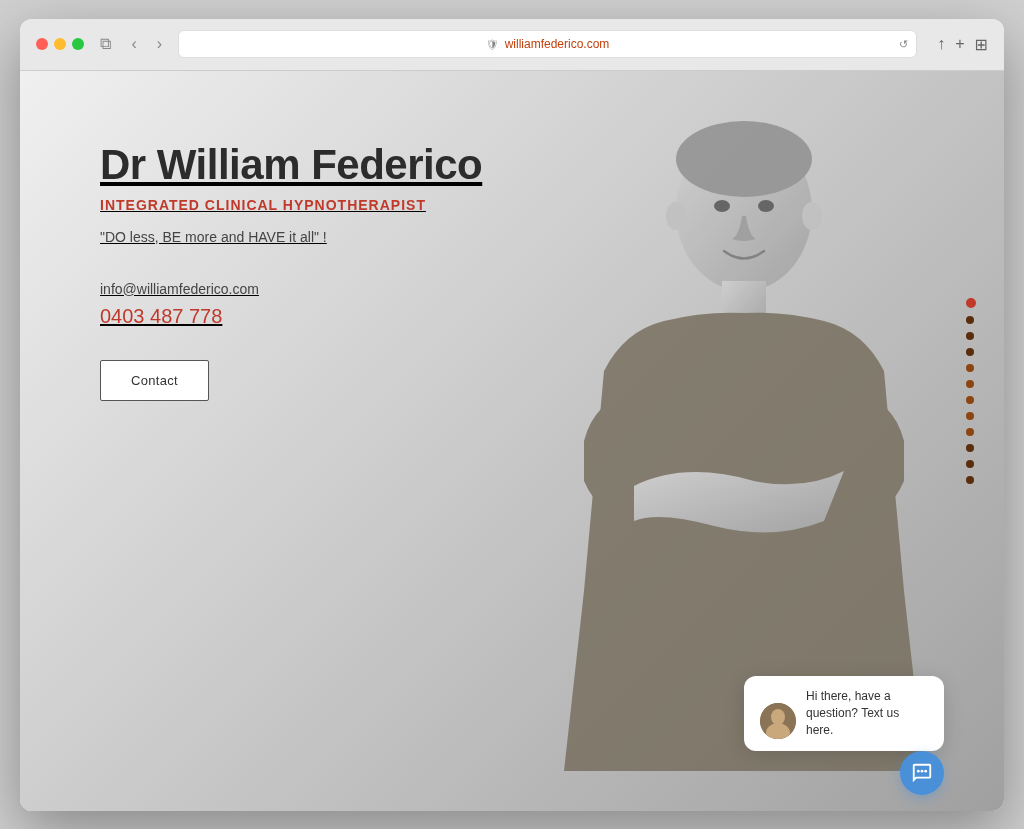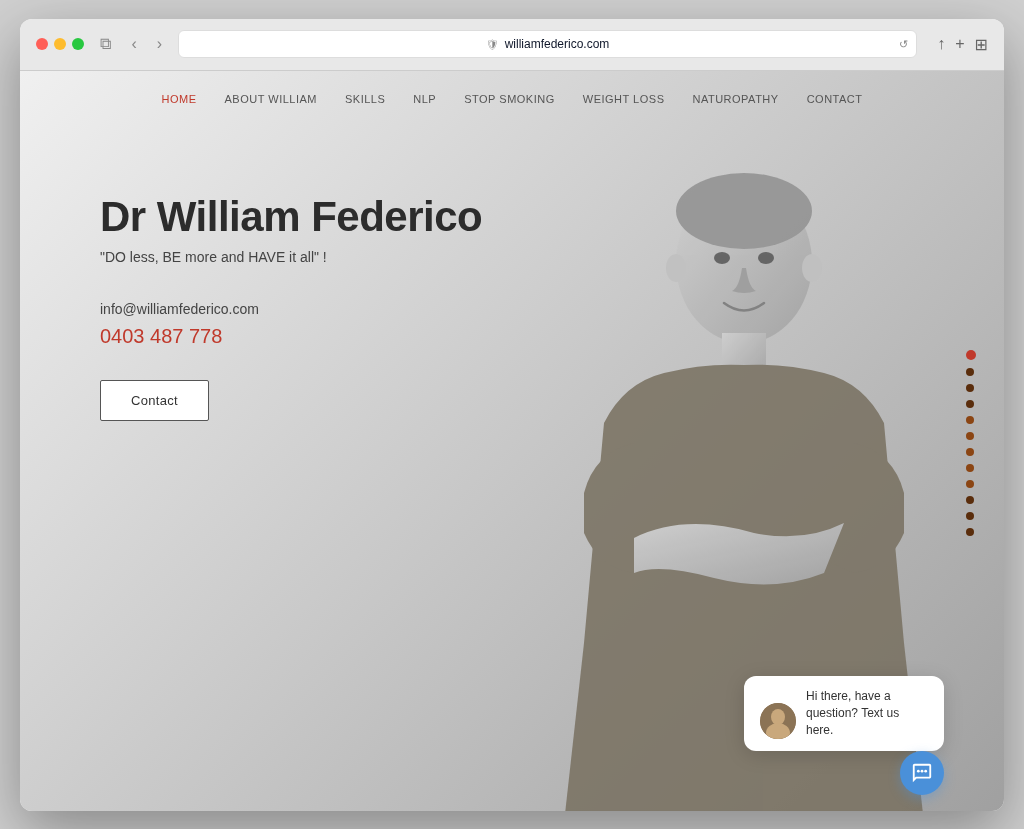--- a/index.html
+++ b/index.html
@@ -65,21 +65,21 @@
       border: 1px solid #ddd;
       position: relative;
       gap: 6px;
     }
     .address-bar-icon {
       color: #888;
       font-size: 10px;
     }
     .address-bar-text {
       font-size: 12px;
-      color: #0f172a;
+      color: #c2410c;
     }
     .address-bar-refresh {
       position: absolute;
       right: 8px;
       color: #888;
       font-size: 11px;
     }
 
     .browser-actions {
       display: flex;
@@ -122,20 +122,21 @@
     .nav-item.active {
       color: #c0392b;
     }
 
     
     .hero {
       display: flex;
       position: relative;
       padding: 40px 80px 0;
       min-height: 640px;
+      text-decoration: underline;
     }
 
     .hero-content {
       flex: 0 0 460px;
       padding-top: 30px;
       z-index: 2;
     }
 
     .hero-name {
       font-size: 42px;
@@ -294,34 +295,25 @@
     </div>
     <div class="browser-actions">
       <button class="browser-action-btn">↑</button>
       <button class="browser-action-btn">+</button>
       <button class="browser-action-btn">⊞</button>
     </div>
   </div>
 
   <div class="website">
 
-    <nav class="nav">
-      <a class="nav-item active" style="color: rgb(192, 57, 43);">HOME</a>
-      <a class="nav-item">ABOUT WILLIAM</a>
-      <a class="nav-item">SKILLS</a>
-      <a class="nav-item">NLP</a>
-      <a class="nav-item">STOP SMOKING</a>
-      <a class="nav-item">WEIGHT LOSS</a>
-      <a class="nav-item">NATUROPATHY</a>
-      <a class="nav-item">CONTACT</a>
-    </nav>
 
     <div class="hero">
       <div class="hero-content">
         <h1 class="hero-name">Dr William Federico</h1>
+        <p class="hero-title">INTEGRATED CLINICAL HYPNOTHERAPIST</p>
         <p class="hero-quote">"DO less, BE more and HAVE it all" !</p>
         <p class="hero-email">info@williamfederico.com</p>
         <p class="hero-phone">0403 487 778</p>
         <button class="contact-btn">Contact</button>
       </div>
 
       <svg class="person-svg" viewBox="0 0 440 680" xmlns="http://www.w3.org/2000/svg">
         <defs>
           <linearGradient id="bodyGrad" x1="0%" y1="0%" x2="100%" y2="100%">
             <stop offset="0%" style="stop-color:#b0b0b0;stop-opacity:1"></stop>

